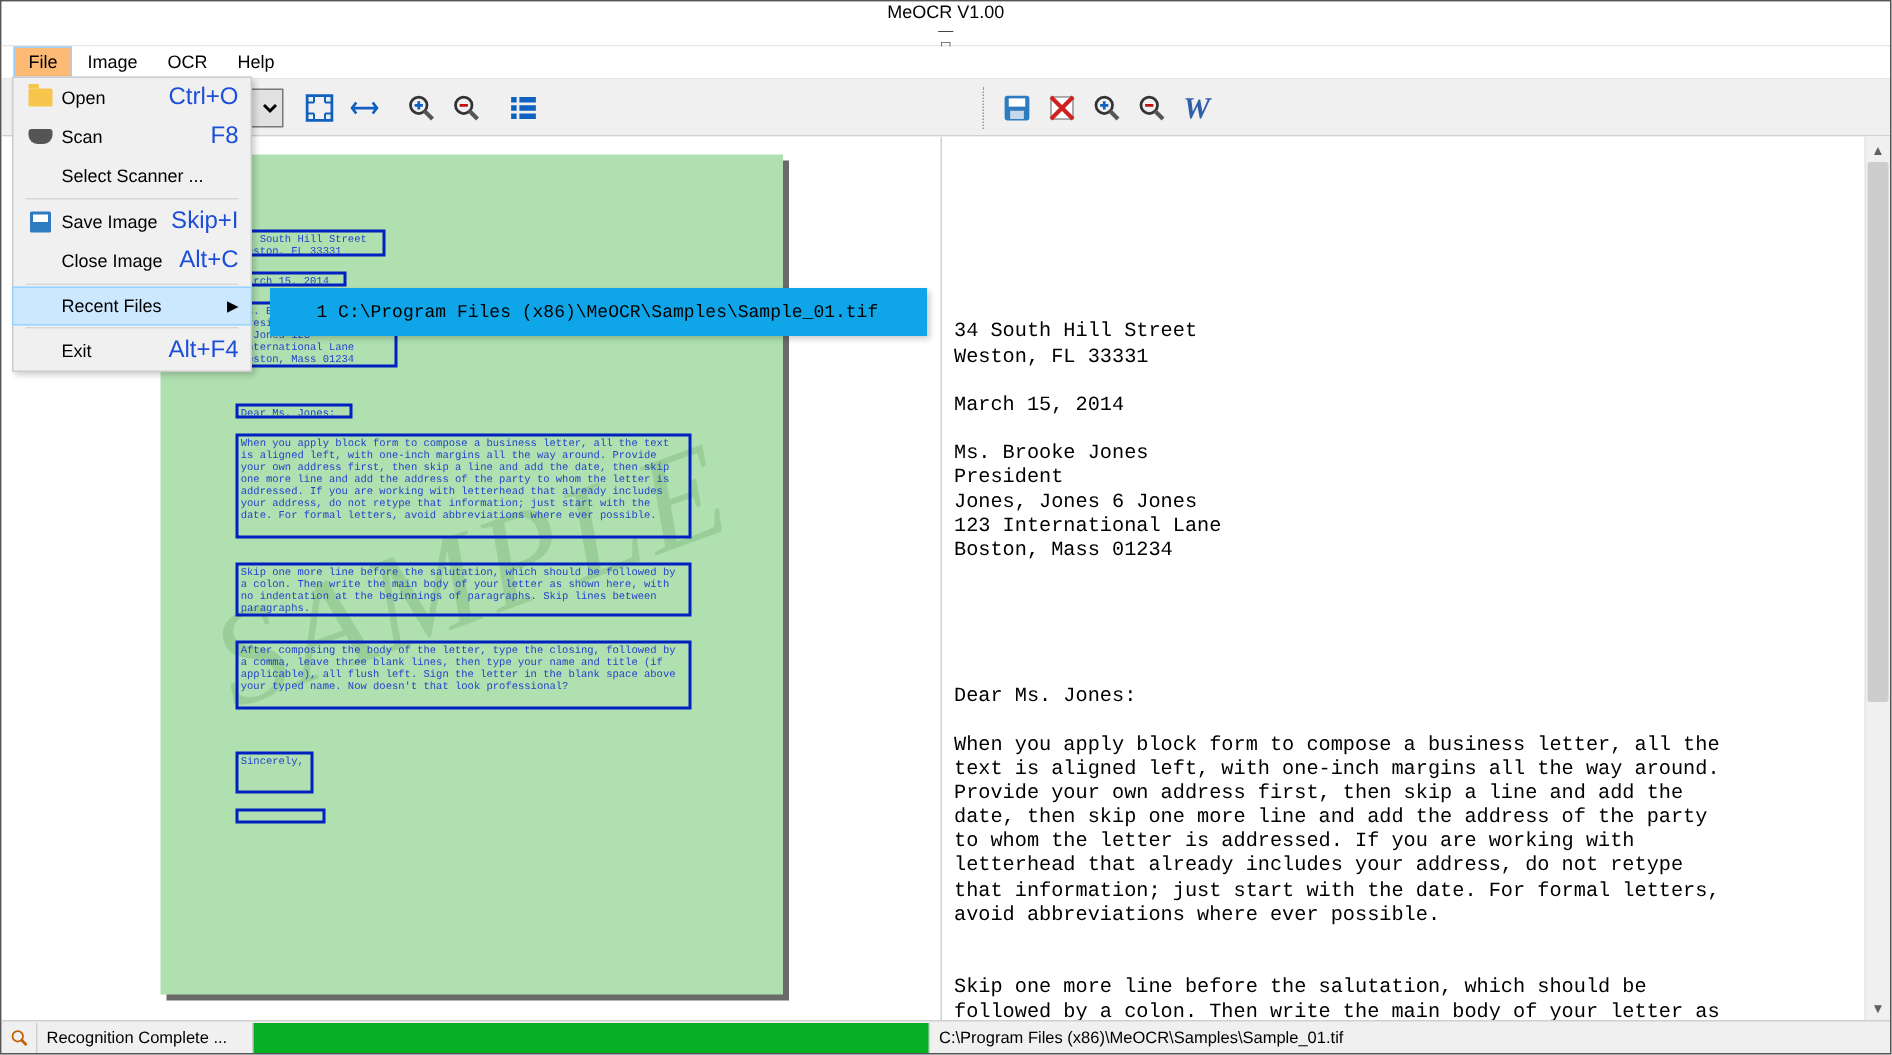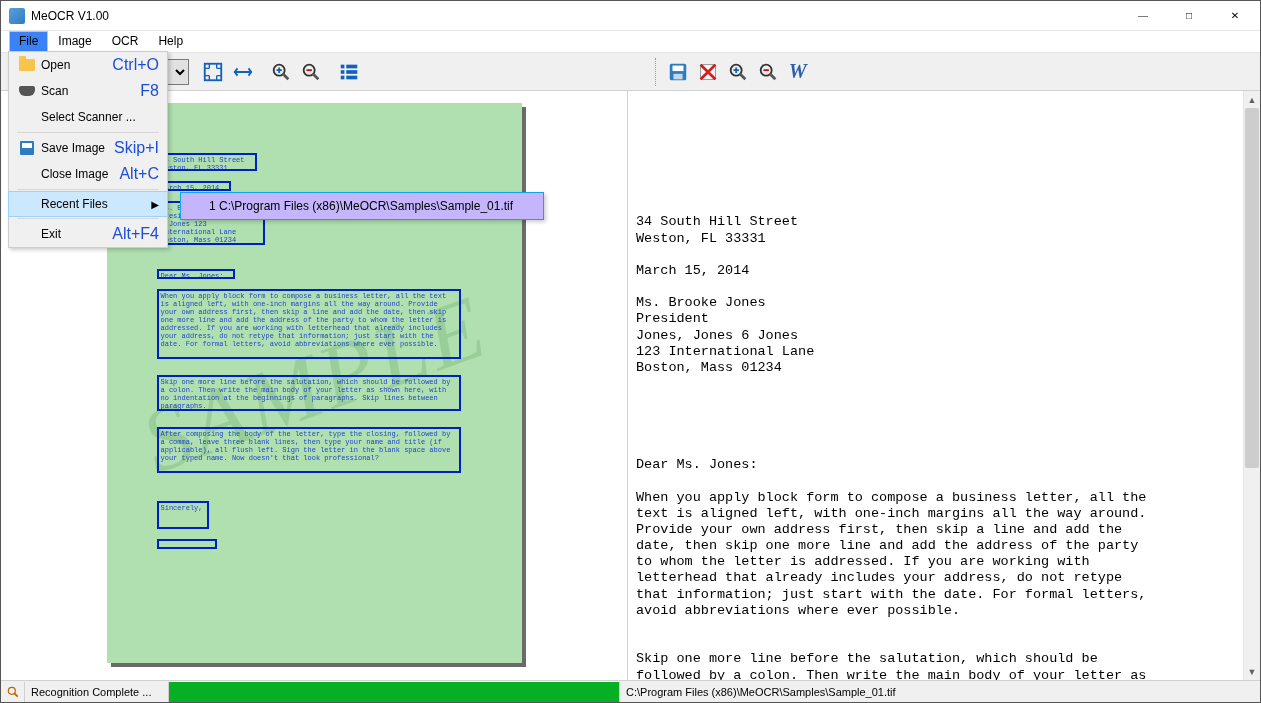--- a/index.html
+++ b/index.html
@@ -1,34 +1,34 @@
 <!DOCTYPE html>
 <html><head>
 <meta charset="utf-8">
 <style>
 * { box-sizing: border-box; margin: 0; padding: 0; }
 body { font-family: "Segoe UI", Tahoma, sans-serif; font-size: 12px; background: #f0f0f0; width: 1261px; height: 703px; overflow: hidden; display: flex; flex-direction: column; border: 1px solid #555; }
-.titlebar { height: 30px; background: #fff; display: flex; align-items: center; padding: 0 2px; border-bottom: 1px solid #e5e5e5; }
+.titlebar { height: 30px; background: #fff; display: flex; align-items: center; padding: 0 2px; border-bottom: 1px solid #e5e5e5; flex-direction: column; }
 .titlebar .app-icon { width: 16px; height: 16px; margin: 0 6px; background: linear-gradient(135deg,#5aa0d8,#2e7cc0); border-radius: 2px; }
 .titlebar .title { flex: 1; font-size: 12px; }
 .titlebar .win-btn { width: 46px; height: 30px; display: flex; align-items: center; justify-content: center; font-family: "Segoe UI Symbol"; font-size: 10px; }
 
 .menubar { height: 22px; background: #fff; border-bottom: 1px solid #e6e6e6; display: flex; padding-left: 8px; }
 .menubar .menu-item { padding: 3px 10px; font-size: 12px; position: relative; }
-.menubar .menu-item.active { background: #3b82f6; border: 1px solid #99d1ff; padding: 2px 9px; }
+.menubar .menu-item.active { background: #fdba74; border: 1px solid #99d1ff; padding: 2px 9px; }
 
 .dropdown { position: absolute; top: 51px; left: 8px; width: 160px; background: #f0f0f0; border: 1px solid #ccc; box-shadow: 2px 2px 4px rgba(0,0,0,.2); z-index: 100; }
 .dropdown .dd-item { height: 26px; display: flex; align-items: center; padding: 0 8px; position: relative; }
 .dropdown .dd-item .dd-icon { width: 20px; height: 16px; margin-right: 4px; display: flex; align-items: center; justify-content: center; }
 .dropdown .dd-item .dd-label { flex: 1; }
 .dropdown .dd-item .dd-shortcut { color: #1d4ed8; font-size: 16px; }
 .dropdown .dd-item.highlighted { background: #cce8ff; border: 1px solid #99d1ff; margin: -1px; }
 .dropdown .dd-item .dd-arrow { font-size: 10px; margin-left: 4px; }
 .dropdown .dd-sep { height: 1px; background: #d7d7d7; margin: 2px 8px; }
-.submenu { position: absolute; left: 171px; top: 0; background: #c4b5fd; border: 1px solid #0ea5e9; box-shadow: 2px 2px 4px rgba(0,0,0,.2); white-space: nowrap; z-index: 101; }
+.submenu { position: absolute; left: 171px; top: 0; background: #0ea5e9; border: 3px solid #0ea5e9; box-shadow: 2px 2px 4px rgba(0,0,0,.2); white-space: nowrap; z-index: 101; font-family: Liberation Mono, monospace; }
 .submenu .sub-item { height: 26px; display: flex; align-items: center; padding: 0 30px 0 28px; }
 
 .toolbar { height: 38px; background: #f0f0f0; border-bottom: 1px solid #d0d0d0; display: flex; align-items: center; padding: 0 6px; gap: 2px; }
 .toolbar .sep { width: 4px; height: 28px; border-left: 1px dotted #999; margin: 0 3px; }
 .toolbar select { height: 26px; width: 170px; font-size: 12px; border: 1px solid #7a7a7a; background: #e1e1e1; }
 .tb-btn { width: 28px; height: 28px; display: flex; align-items: center; justify-content: center; border-radius: 2px; }
 .tb-btn svg { width: 22px; height: 22px; }
 
 .workspace { flex: 1; display: flex; overflow: hidden; background: #fff; }
 .pane { position: relative; overflow: hidden; }

